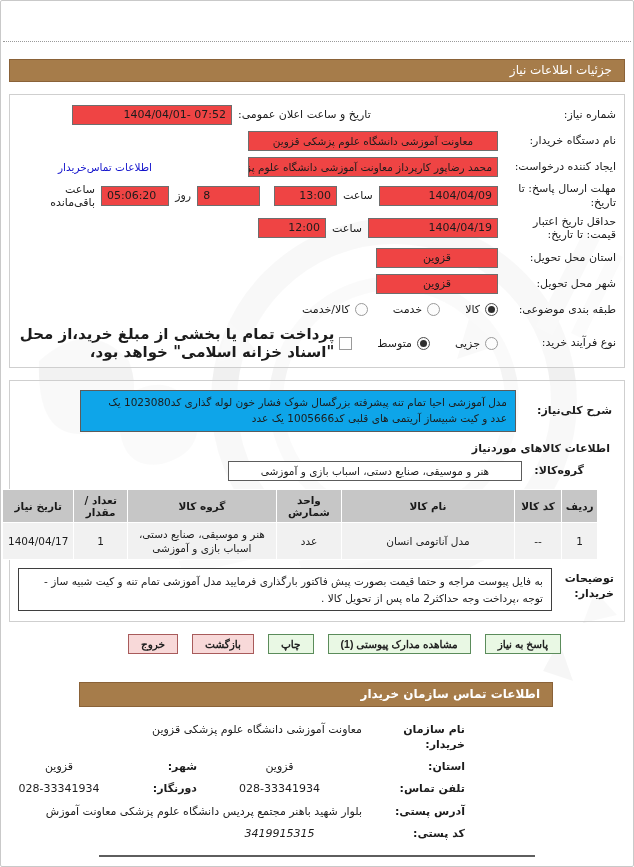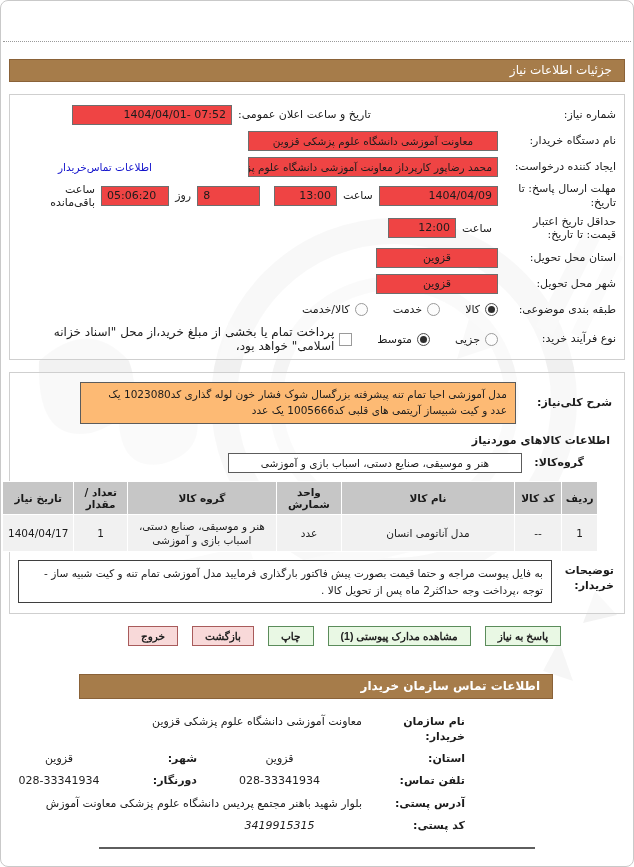--- a/index.html
+++ b/index.html
@@ -1,18 +1,18 @@
 <!DOCTYPE html>
 <html lang="fa" dir="rtl"><head>
 <meta charset="utf-8">
 <style>
   html,body{margin:0;padding:0;background:#fff;}
   .page{
     width:634px;height:867px;position:relative;overflow:hidden;
-    background:#fff;border:1px solid #c9c9c9;border-radius:8px;
+    background:#fff;border:1px solid #c9c9c9;border-radius:2px;
     font-family:"DejaVu Sans",sans-serif;font-size:11px;color:#1c1c1c;direction:rtl;
     box-sizing:border-box;
   }
   .wm{position:absolute;inset:0;z-index:0;pointer-events:none;opacity:.55}
   .content{position:relative;z-index:1}
   .dotline{border-top:1px dotted #9a9a9a;margin:40px 2px 0 2px;}
   .bar{background:#a67c4a;border:1px solid #8a6238;color:#fff;height:21px;line-height:21px;
        padding:0 12px;font-size:12px;}
   .bar1{margin:17px 8px 0 8px;}
   .bar2{margin:28px 80px 0 78px;font-weight:bold;height:23px;line-height:23px;}
@@ -34,21 +34,21 @@
   .pushleft{margin-left:54px;margin-right:auto;display:flex;align-items:center;}
   .link{color:#1414cc;cursor:pointer;margin-right:auto;margin-left:40px;font-size:10.5px;}
   .rad{display:inline-block;width:11px;height:11px;border:1px solid #9a9a9a;border-radius:50%;
        background:#fcfcfc;position:relative;flex:none;margin-left:5px;}
   .rad.sel{border-color:#4d4d4d;}
   .rad.sel::after{content:"";position:absolute;top:2px;left:2px;right:2px;bottom:2px;background:#2e2e2e;border-radius:50%;}
   .chk{display:inline-block;width:11px;height:11px;border:1px solid #9a9a9a;background:#fff;flex:none;margin-left:5px;}
   .opt{display:flex;align-items:center;margin-left:25px;}
   .descrow{display:flex;align-items:center;}
   .desclbl{width:96px;flex:none;font-weight:bold;padding-right:4px;}
-  .descbox{border:1px solid #5c5c5c;background:#fdba74;padding:4px 8px;line-height:1.5;
+  .descbox{border:1px solid #5c5c5c;background:#0ea5e9;padding:4px 8px;line-height:1.5;
            width:418px;text-align:right;font-size:10.5px;}
   .sectitle{font-weight:bold;margin:10px 6px 6px 2px;}
   .grouprow{display:flex;align-items:center;margin:2px 32px 8px 0;}
   .grouplbl{font-weight:bold;width:62px;flex:none;}
   .groupbox{border:1px solid #5c5c5c;background:#fff;padding:3px 10px;width:272px;text-align:center;font-size:10.5px;}
   table.goods{border-collapse:collapse;margin:4px 18px 8px 18px;width:596px;table-layout:fixed;font-size:10.5px;}
   table.goods th{background:#c6c6c6;border:1px solid #fff;padding:4px 0;font-weight:bold;color:#1a1a1a;}
   table.goods td{background:#f1f1f1;border:1px solid #fff;padding:4px 2px;text-align:center;line-height:1.35;}
   table.goods{border:1px solid #c2c2c2;}
   .notesrow{display:flex;align-items:flex-start;margin:2px 2px 0 0;}
@@ -123,20 +123,21 @@
         <span class="sideword">ساعت</span>
         <span class="ibox w-time num">13:00</span>
         <span class="ibox w-days num" style="margin-right:14px;">8</span>
         <span class="sideword">روز</span>
         <span class="ibox w-rem num">05:06:20</span>
         <span class="sideword">ساعت باقی‌مانده</span>
       </div>
 
       <div class="frow">
         <span class="flabel">حداقل تاریخ اعتبار قیمت: تا تاریخ:</span>
+        <span class="ibox w-date num">1404/04/19</span>
         <span class="sideword">ساعت</span>
         <span class="ibox w-time num">12:00</span>
       </div>
 
       <div class="frow">
         <span class="flabel">استان محل تحویل:</span>
         <span class="ibox w-city">قزوین</span>
       </div>
 
       <div class="frow">
@@ -165,21 +166,21 @@
         <span class="opt">
           <span class="rad"></span>
           <span>جزیی</span>
         </span>
         <span class="opt">
           <span class="rad sel"></span>
           <span>متوسط</span>
         </span>
         <span class="opt" style="margin-left:0;">
           <span class="chk"></span>
-          <span style="font-size:12px;">پرداخت تمام یا بخشی از مبلغ خرید،از محل "اسناد خزانه اسلامی" خواهد بود،</span>
+          <span style="font-size:15px;font-weight:bold;">پرداخت تمام یا بخشی از مبلغ خرید،از محل "اسناد خزانه اسلامی" خواهد بود،</span>
         </span>
       </div>
 
     </div>
 
     <div class="box" style="padding-bottom:10px;">
 
       <div class="descrow">
         <span class="desclbl">شرح کلی‌نیاز:</span>
         <span class="descbox">مدل آموزشی احیا تمام تنه پیشرفته بزرگسال شوک فشار خون لوله گذاری کد1023080 یک عدد و کیت شبیساز آریتمی های قلبی کد1005666 یک عدد</span>

